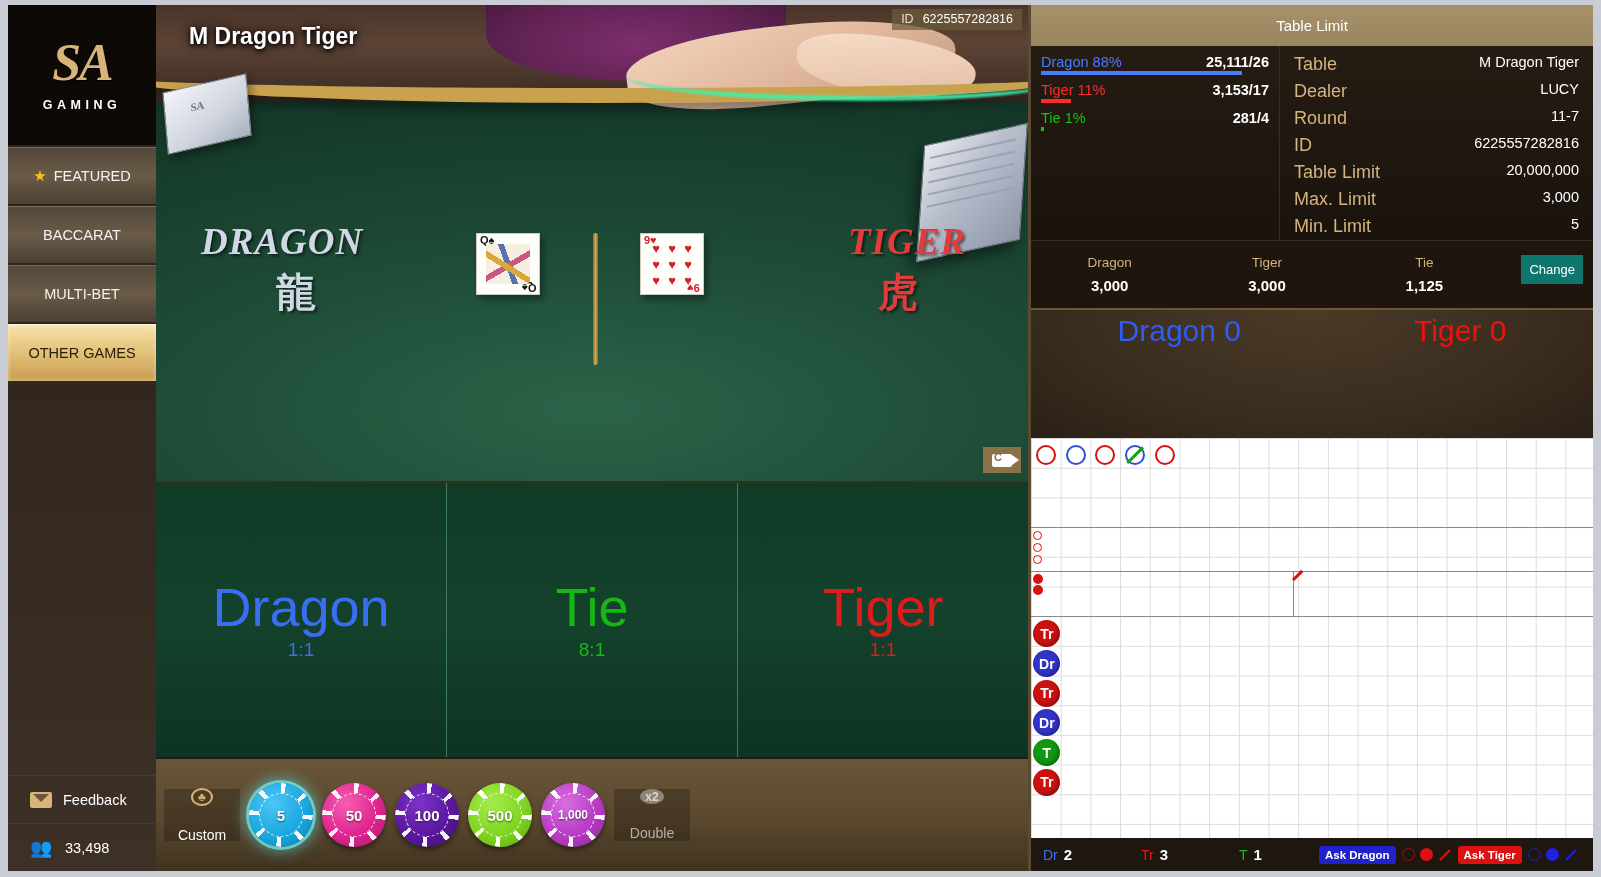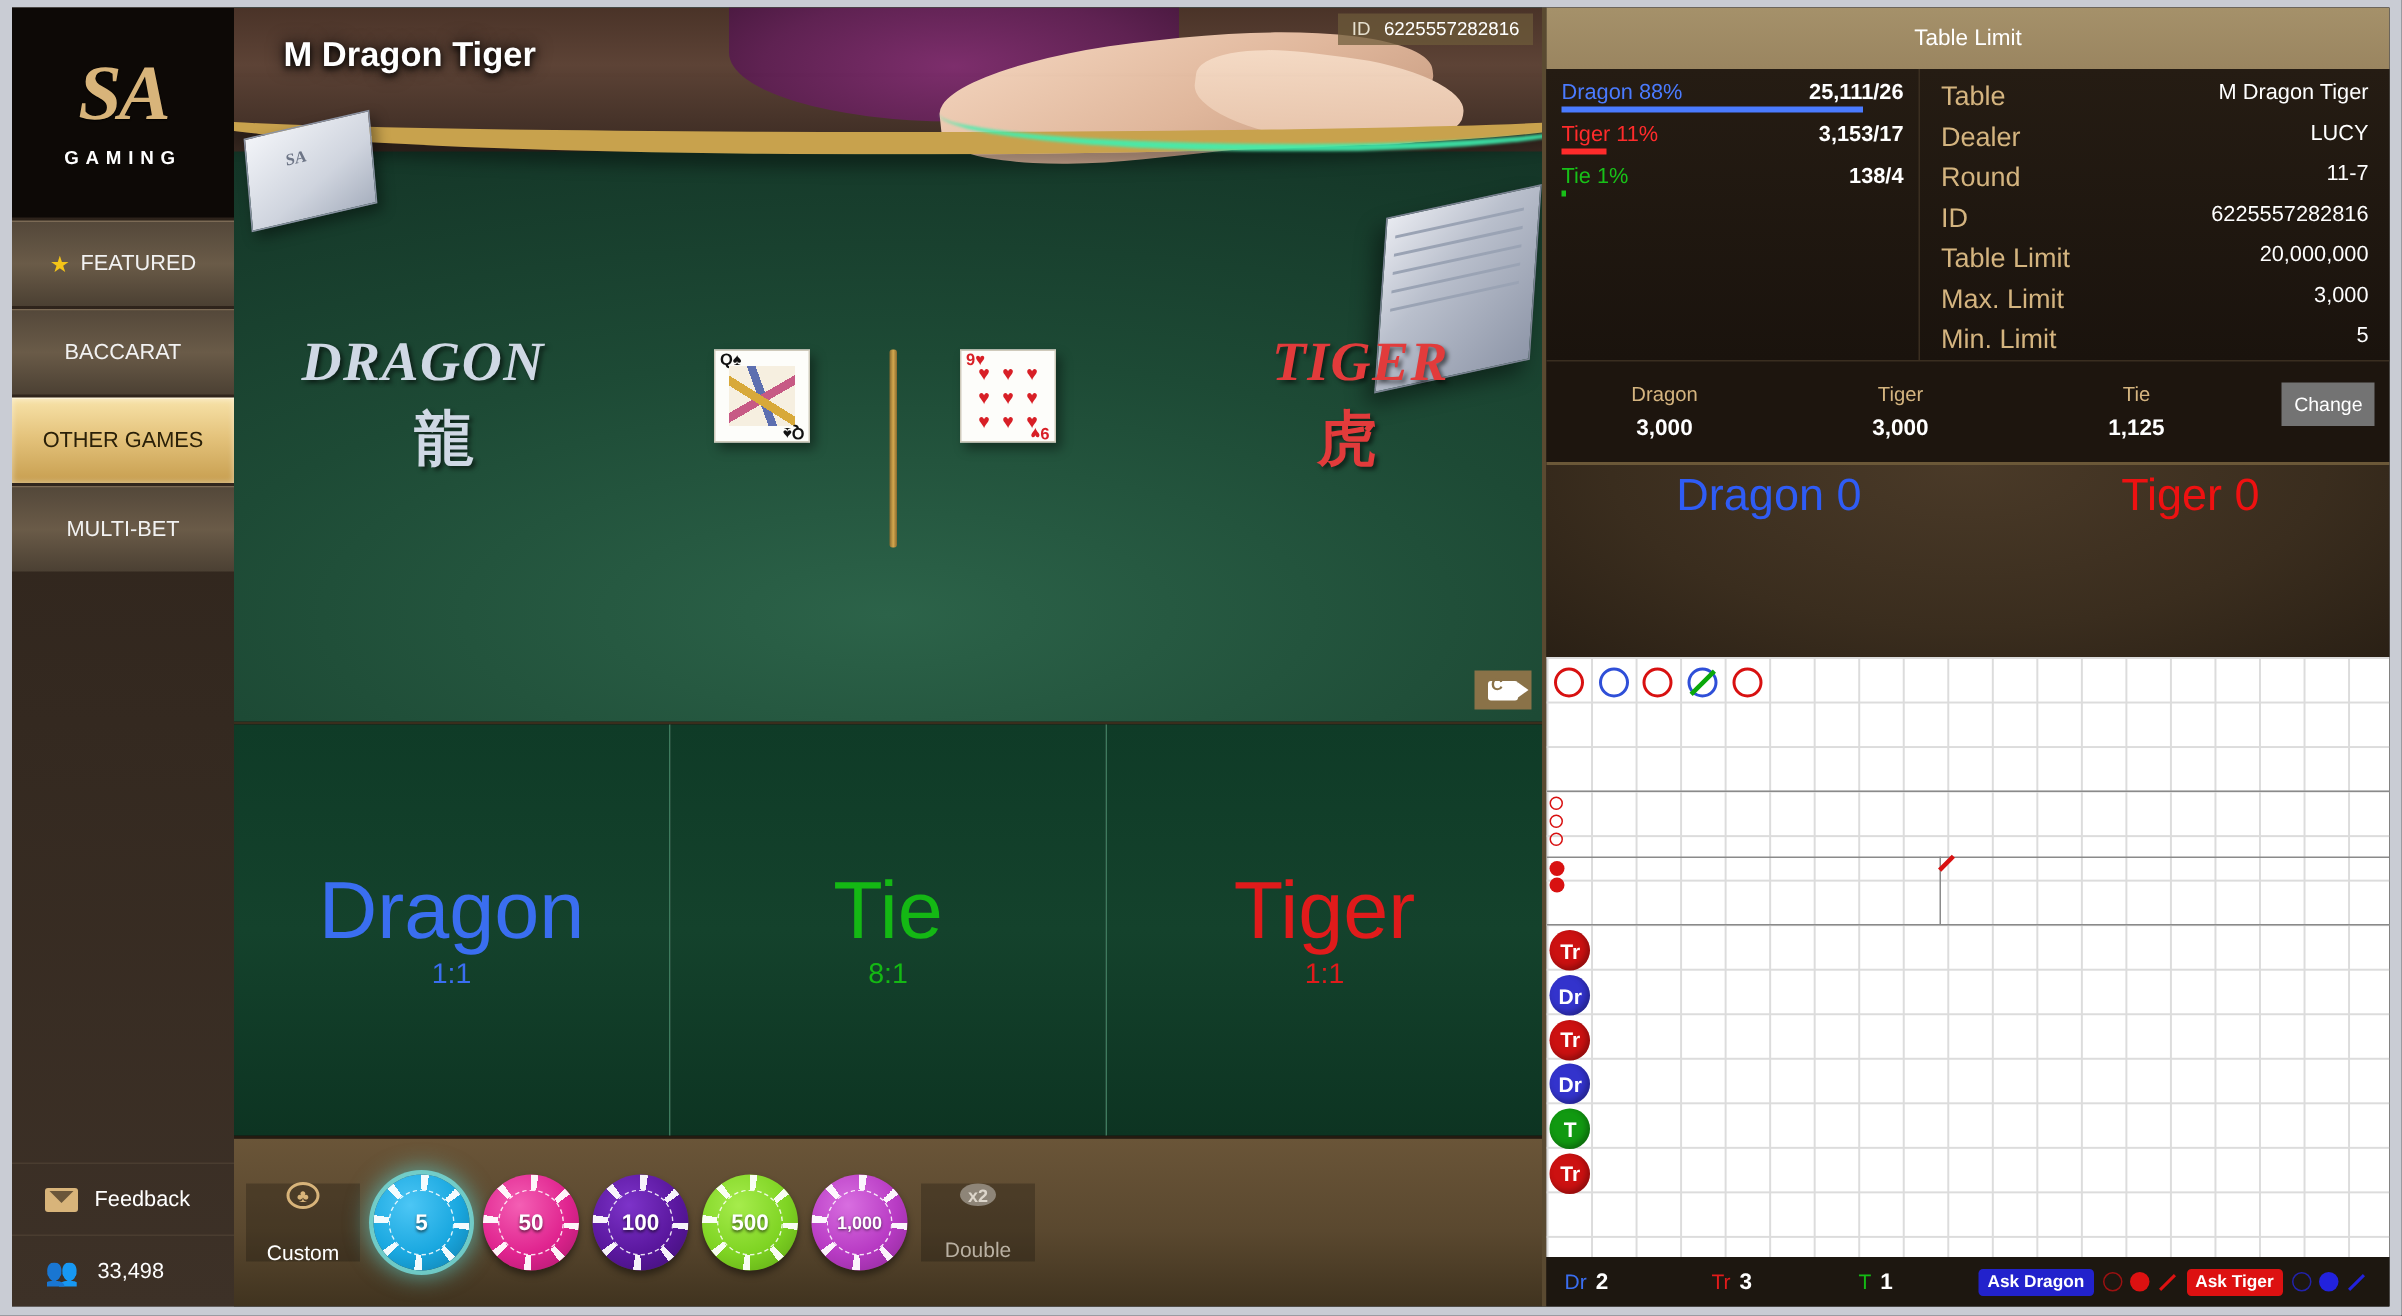--- a/index.html
+++ b/index.html
@@ -320,21 +320,21 @@
 
   .limits {
     height:68px; background:#1d150e; border-top:1px solid #3a2e20;
     display:flex; align-items:center; position:relative;
   }
   .limit-col { flex:1; text-align:center; }
   .limit-k { color:#d4b47f; font-size:13.5px; margin-bottom:7px; }
   .limit-v { color:#fff; font-size:15px; font-weight:bold; }
   .change-btn {
     position:absolute; right:10px; top:14px;
-    background:#737373; color:#fff; font-size:13px;
+    background:#0f766e; color:#fff; font-size:13px;
     padding:7px 8px; cursor:pointer;
   }
 
   .score-strip {
     height:130px; border-top:2px solid #6b5838;
     background: radial-gradient(ellipse at 50% 0%, #4a3a28 0%, #3a2d1e 60%, #2a2015 100%);
     display:flex; align-items:flex-start; justify-content:space-around;
     padding-top:4px;
   }
   .score { font-size:30px; }
@@ -424,25 +424,25 @@
       <div class="logo-text">GAMING</div>
     </div>
     <div class="nav">
       <div class="nav-item">
         <span class="star-ico">★</span>
         <span>FEATURED</span>
       </div>
       <div class="nav-item">
         <span>BACCARAT</span>
       </div>
+      <div class="nav-item">
+        <span>MULTI-BET</span>
+      </div>
       <div class="nav-item active">
         <span>OTHER GAMES</span>
-      </div>
-      <div class="nav-item">
-        <span>MULTI-BET</span>
       </div>
     </div>
     <div class="sidebar-spacer"></div>
     <div class="side-bottom-item">
       <span class="mail-ico"></span>
       <span>Feedback</span>
     </div>
     <div class="side-bottom-item">
       <span class="people-ico">👥</span>
       <span>33,498</span>
@@ -564,21 +564,21 @@
         <div>
           <div class="stat-row">
             <span class="stat-name tiger">Tiger 11%</span>
             <span class="stat-val">3,153/17</span>
           </div>
           <div class="bar tiger" style="width:13%;margin-top:-5px;margin-bottom:7px;"></div>
         </div>
         <div>
           <div class="stat-row">
             <span class="stat-name tie">Tie 1%</span>
-            <span class="stat-val">138/4</span>
+            <span class="stat-val">281/4</span>
           </div>
           <div class="bar tie" style="width:1.5%;margin-top:-5px;"></div>
         </div>
       </div>
 
       <div class="ti-right">
         <div class="info-row">
           <span class="info-k">Table</span>
           <span class="info-v">M Dragon Tiger</span>
         </div>

